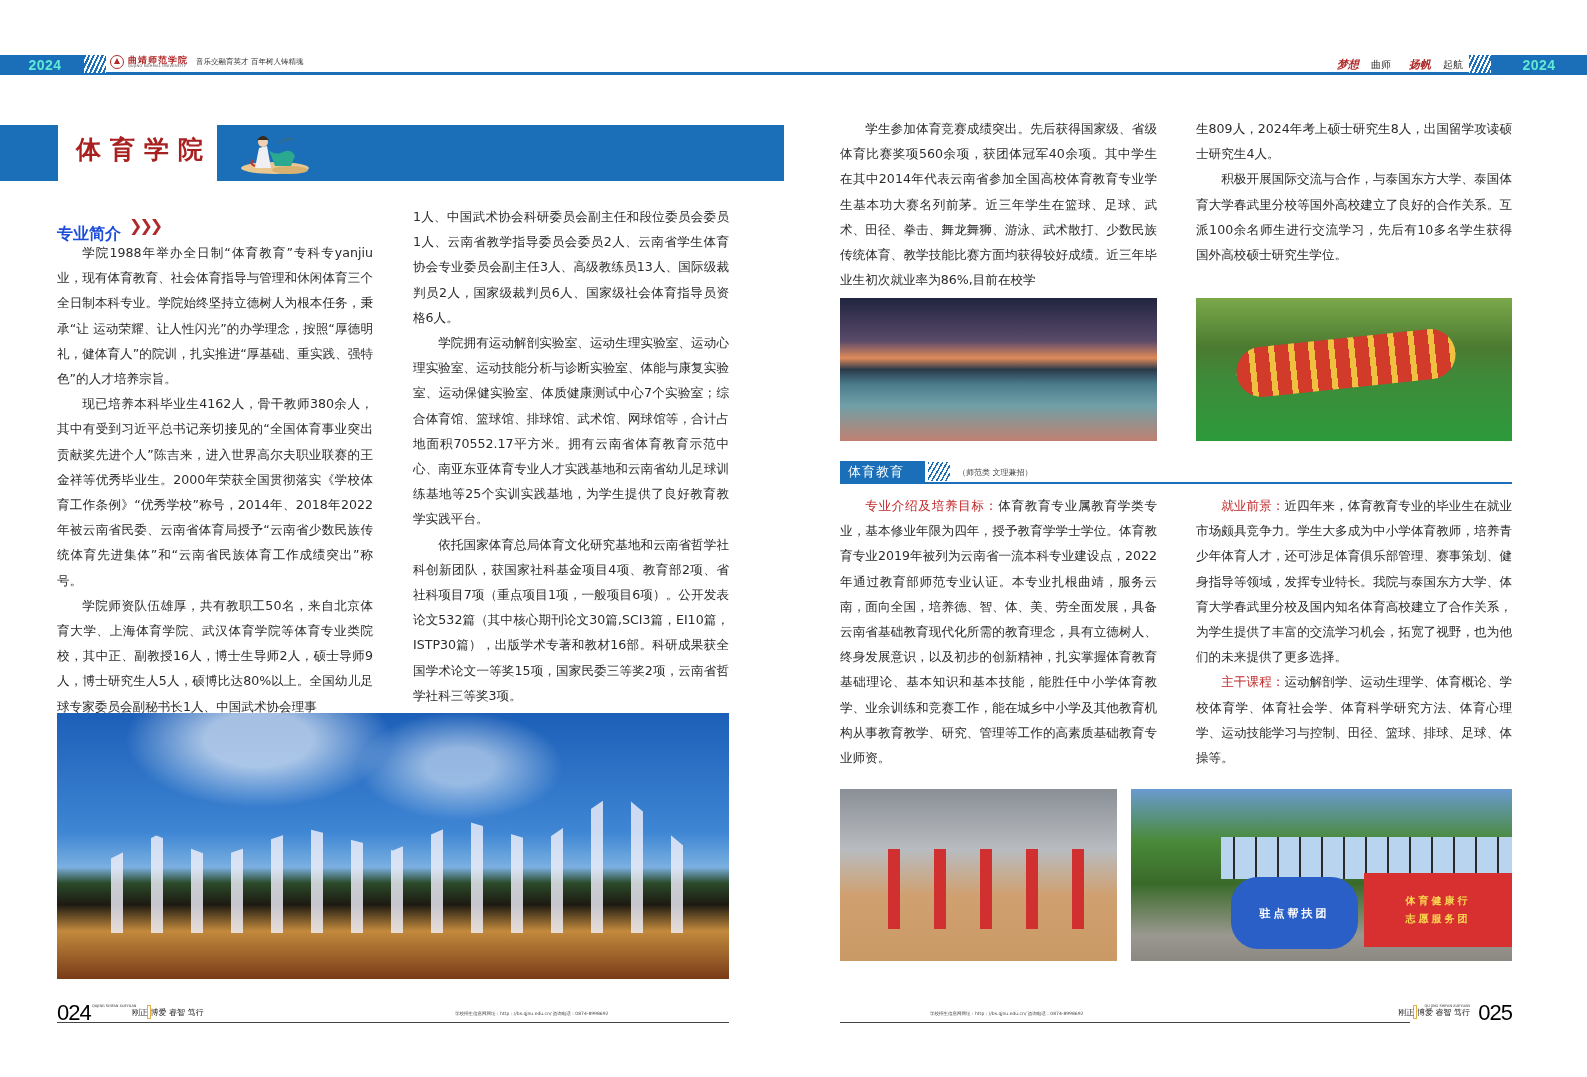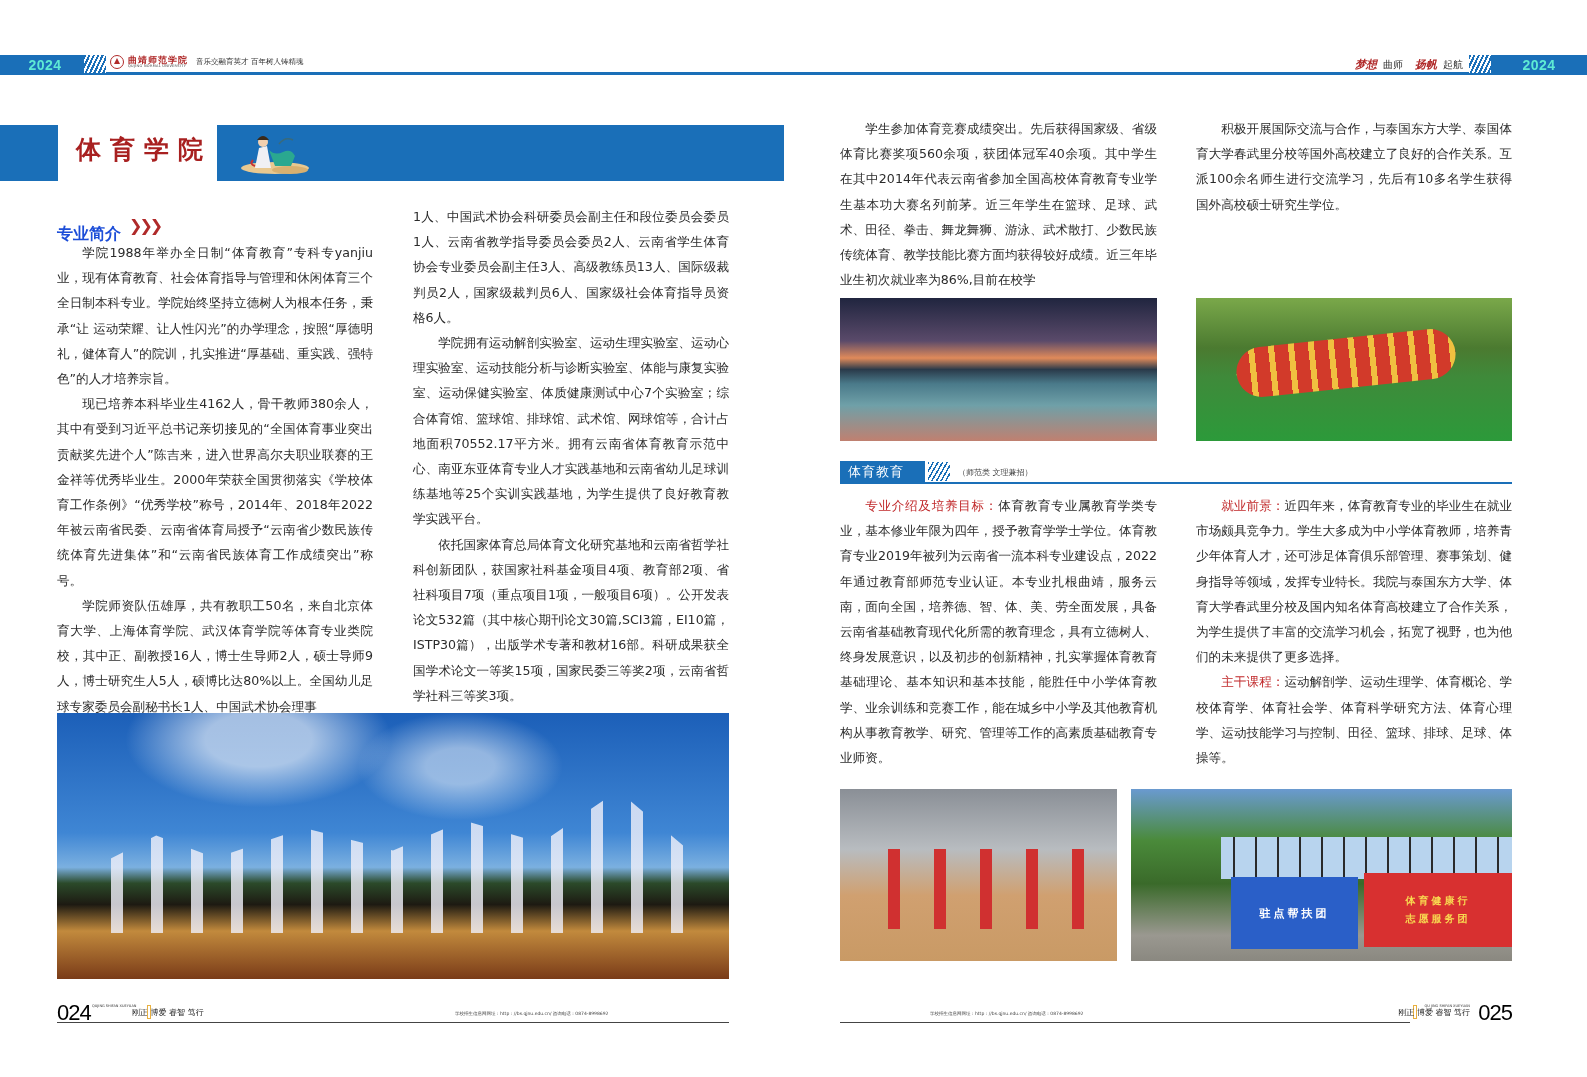--- a/index.html
+++ b/index.html
@@ -17,21 +17,21 @@
              background: repeating-linear-gradient(115deg, #1a6fb8 0 2px, #ffffff 2px 4px); }
   .stripes.left { left: 84px; }
   .stripes.right { right: 96px; }
   .hdr-logo { position: absolute; left: 110px; top: 55px; display: flex; align-items: center; gap: 4px; }
   .logo-emblem { width: 14px; height: 14px; border-radius: 50%; border: 1.5px solid #b02a2a; background: #fff; position: relative; }
   .logo-emblem::after { content: ""; position: absolute; left: 3px; top: 2px; border-left: 3px solid transparent; border-right: 3px solid transparent; border-bottom: 6px solid #b02a2a; }
   .logo-text { display: flex; flex-direction: column; line-height: 1; }
   .logo-cn { color: #b02a2a; font-family: "DejaVu Serif", serif; font-weight: bold; font-size: 9px; letter-spacing: 1px; }
   .logo-en { color: #444; font-size: 3.5px; letter-spacing: 0.3px; }
   .hdr-slogan { font-size: 7.5px; color: #333; margin-left: 4px; }
-  .hdr-right-slogan { position: absolute; right: 124px; top: 57px; font-size: 10px; color: #333; display: flex; align-items: baseline; gap: 6px; }
+  .hdr-right-slogan { position: absolute; right: 124px; top: 57px; font-size: 10px; color: #333; display: flex; align-items: baseline; gap: 12px; }
   .hdr-right-slogan .accent { color: #b02a2a; font-family: "DejaVu Serif", serif; font-weight: bold; font-size: 11px; font-style: italic; }
 
   
   .title-band-left { position: absolute; left: 0; top: 125px; width: 58px; height: 56px; background: #1a6fb8; }
   .title-text { position: absolute; left: 76px; top: 133px; font-family: "DejaVu Serif", serif; font-weight: bold;
                 font-size: 25px; color: #a82020; letter-spacing: 9px; }
   .title-band-right { position: absolute; left: 217px; top: 125px; width: 567px; height: 56px; background: #1a6fb8; }
   .mascot { position: absolute; left: 235px; top: 130px; width: 78px; height: 46px; }
 
   
@@ -77,21 +77,21 @@
                background: linear-gradient(180deg, #7aa84a 0%, #4b7a30 35%, #3f8a3a 55%, #2c9a3a 100%); }
   .ph-dragon .d { position: absolute; left: 40px; top: 40px; width: 220px; height: 50px;
                   background: repeating-linear-gradient(90deg, #d23a2a 0 14px, #f0c040 14px 20px); border-radius: 30px; transform: rotate(-6deg); }
   .ph-gym { left: 840px; top: 789px; width: 277px; height: 172px;
             background: linear-gradient(180deg, #8a8f96 0%, #b8bcc0 35%, #d0a070 62%, #c99a65 100%); }
   .ph-gym .dancers { position: absolute; left: 30px; right: 30px; top: 60px; height: 80px;
             background: repeating-linear-gradient(90deg, transparent 0 18px, #d03030 18px 30px, transparent 30px 46px); }
   .ph-group { left: 1131px; top: 789px; width: 381px; height: 172px;
               background: linear-gradient(180deg, #6a9ad0 0%, #4a8a3a 30%, #3a6a2a 55%, #9a9890 85%, #8a8880 100%); }
   .ph-group .banner-blue { position: absolute; left: 100px; top: 88px; width: 127px; height: 72px; background: #2a5fc8;
-              color: #fff; font-family: "DejaVu Serif", serif; font-size: 11px; font-weight: bold; display: flex; align-items: center; justify-content: center; letter-spacing: 3px; }
+              color: #fff; font-family: "DejaVu Serif", serif; font-size: 11px; font-weight: bold; display: flex; align-items: center; justify-content: center; letter-spacing: 3px; border-radius: 27px; }
   .ph-group .banner-red { position: absolute; left: 233px; top: 84px; width: 148px; height: 74px; background: #d83030;
               color: #f8d850; font-family: "DejaVu Serif", serif; font-size: 10px; font-weight: bold; display: flex; flex-direction: column; align-items: center; justify-content: center; letter-spacing: 3px; line-height: 18px; }
   .ph-group .crowd { position: absolute; left: 90px; right: 0; top: 48px; height: 42px;
               background: repeating-linear-gradient(90deg, #b8d4ee 0 12px, #2a2a2a 12px 14px, #b8d4ee 14px 22px); }
 
   
   .foot-line-l { position: absolute; left: 57px; top: 1022px; width: 672px; height: 1px; background: #444; }
   .foot-line-r { position: absolute; left: 840px; top: 1022px; width: 570px; height: 1px; background: #444; }
   .pg-num { position: absolute; top: 1000px; font-family: "Liberation Sans", sans-serif; color: #000000; font-size: 22px; letter-spacing: -1px; }
   .pg-num.l { left: 57px; }
@@ -163,20 +163,21 @@
 </div>
 
 <div class="photo ph-jump">
   <div class="people"></div>
 </div>
 
 <div class="col c3">
   <p>学生参加体育竞赛成绩突出。先后获得国家级、省级体育比赛奖项560余项，获团体冠军40余项。其中学生在其中2014年代表云南省参加全国高校体育教育专业学生基本功大赛名列前茅。近三年学生在篮球、足球、武术、田径、拳击、舞龙舞狮、游泳、武术散打、少数民族传统体育、教学技能比赛方面均获得较好成绩。近三年毕业生初次就业率为86%,目前在校学</p>
 </div>
 <div class="col c4">
+  <p class="cont">生809人，2024年考上硕士研究生8人，出国留学攻读硕士研究生4人。</p>
   <p>积极开展国际交流与合作，与泰国东方大学、泰国体育大学春武里分校等国外高校建立了良好的合作关系。互派100余名师生进行交流学习，先后有10多名学生获得国外高校硕士研究生学位。</p>
 </div>
 
 <div class="photo ph-court"></div>
 <div class="photo ph-dragon">
   <div class="d"></div>
 </div>
 
 <div class="subsec">
   <div class="lbl">体育教育</div>

